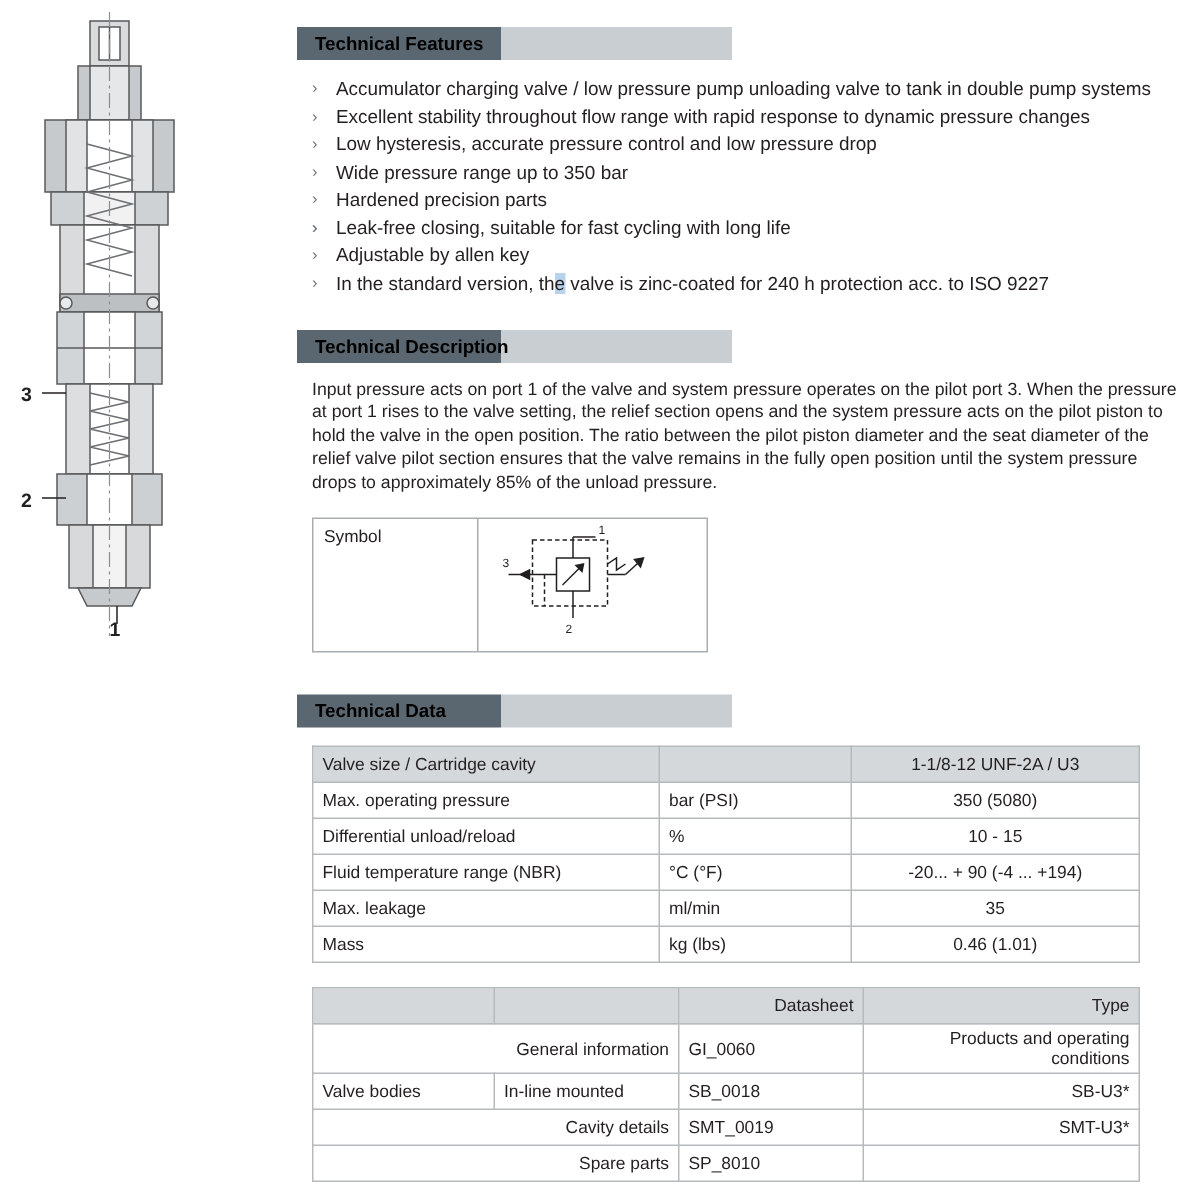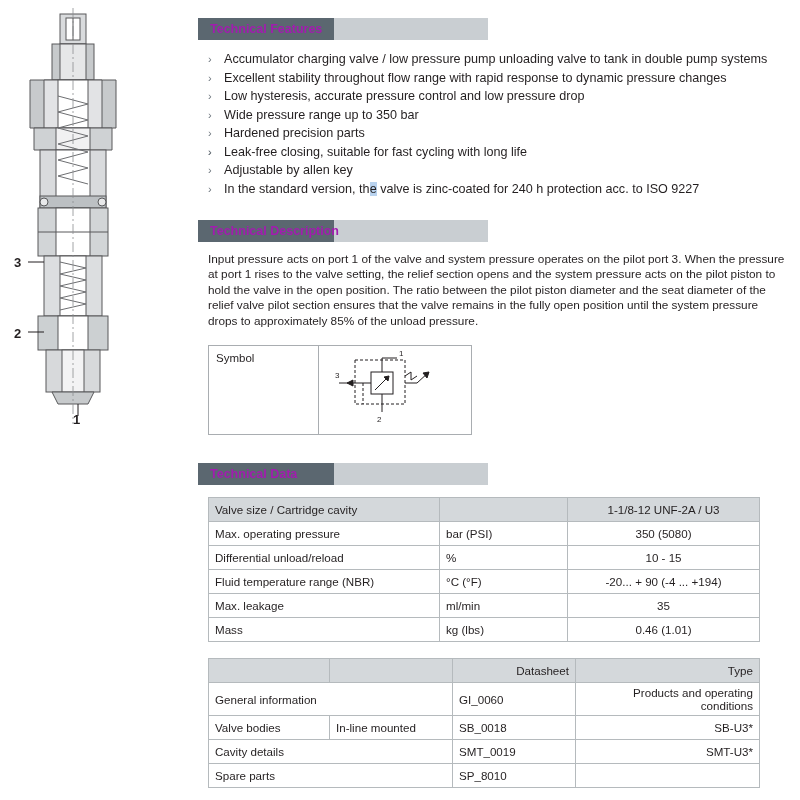--- a/index.html
+++ b/index.html
@@ -39,21 +39,21 @@
   .section-bar .bar-dark{
     position:absolute;left:0;top:0;height:22px;width:136px;
     background:#5b6770;
   }
   .section-bar .bar-light{
     position:absolute;left:136px;top:0;height:22px;width:154px;
     background:#c9ced2;
   }
   .section-bar .bar-title{
     position:absolute;left:12px;top:4px;
-    color:#a21caf;font-size:12.5px;font-weight:bold;
+    color:#000000;font-size:12.5px;font-weight:bold;
     white-space:nowrap;
   }
 
   ul.features{
     list-style:none;margin:6px 0 0 0;padding:0 0 0 10px;
   }
   ul.features li{
     position:relative;
     font-size:12.6px;
     line-height:18.5px;
@@ -104,21 +104,21 @@
   .t1 td.c2{width:115px;}
   .t1 td.c3{text-align:center;}
   .t1 tr.head td{background:#d4d8db;}
   .t1 tr.head td.c3{text-align:center;}
 
   .t2 td.a{width:108px;}
   .t2 td.b{width:110px;}
   .t2 td.c{width:110px;}
   .t2 td.d{text-align:right;}
   .t2 tr.head td{background:#d4d8db;text-align:right;}
-  .t2 td.wide{width:218px;}
+  .t2 td.wide{width:218px;text-align:right;}
 
   .tbl-gap{height:16px;}
 </style>
 </head>
 <body>
 
 <div class="page">
 
   <div class="drawing">
     <svg width="196" height="470" viewBox="0 0 196 470" xmlns="http://www.w3.org/2000/svg">

